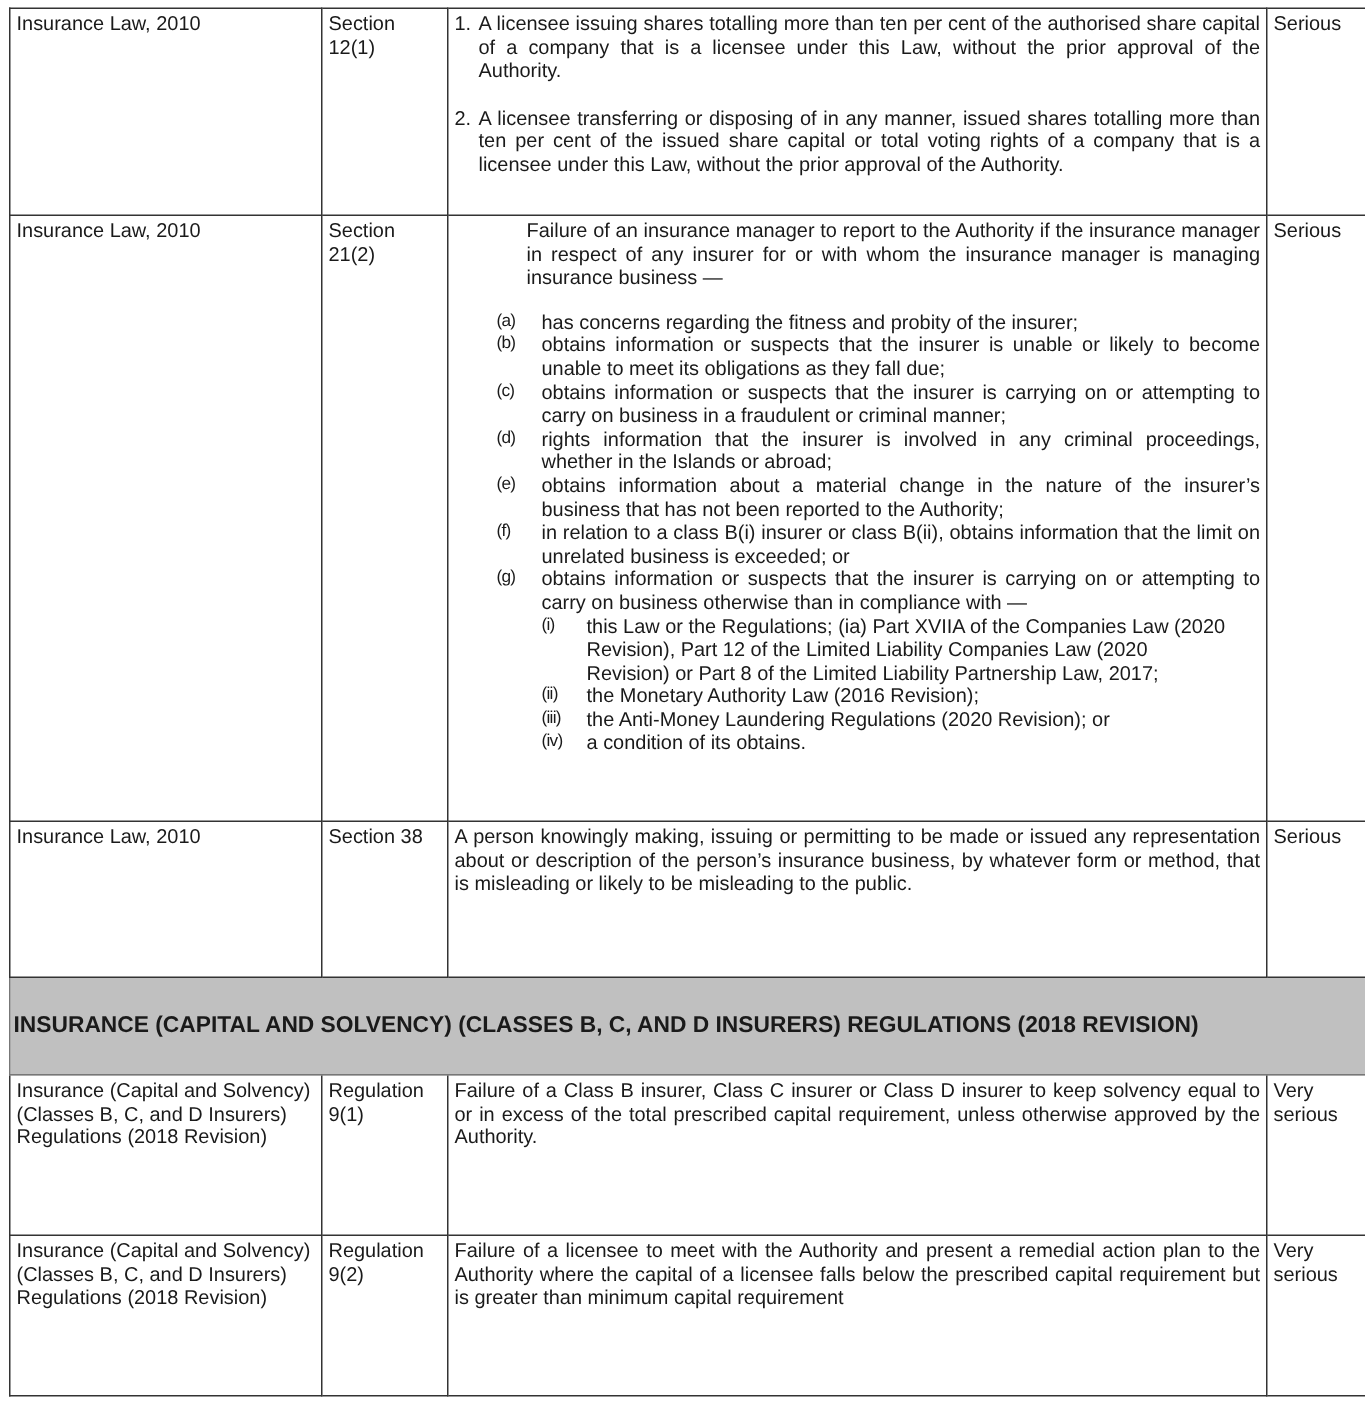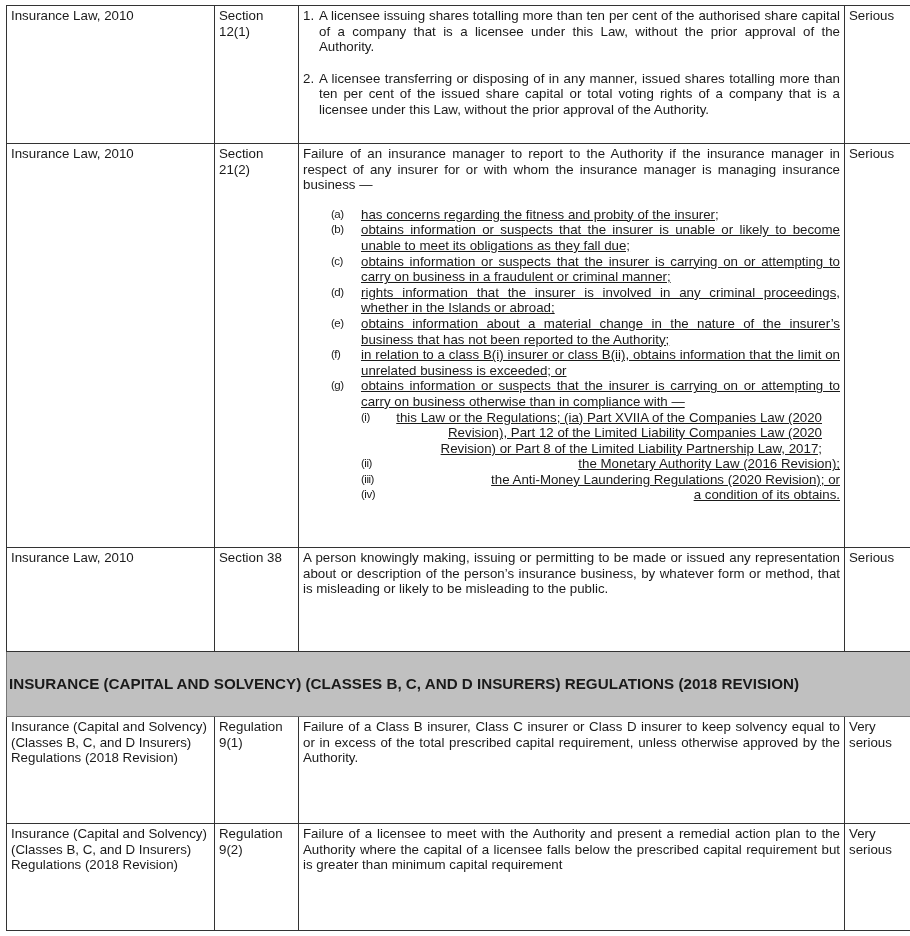--- a/index.html
+++ b/index.html
@@ -3,34 +3,34 @@
 <meta charset="utf-8">
 <style>
   html, body { margin: 0; padding: 0; background: #ffffff; }
   body { width: 910px; height: 936px; position: relative; overflow: hidden;
          font-family: "Liberation Sans", sans-serif; color: #1a1a1a; font-size: 13.3px; }
   table.reg { position: absolute; left: 6px; top: 5px; border-collapse: collapse;
               width: 904px; table-layout: fixed; }
   table.reg td { border: 1.3px solid #333; vertical-align: top; padding: 2px 4px 0 4px;
                  line-height: 15.6px; }
   col.c1 { width: 208px; } col.c2 { width: 84px; } col.c3 { width: 546px; } col.c4 { width: 66px; }
-  .just { text-align: justify; }
+  .just { text-align: justify; margin-left: 48px; }
   .numlist { margin: 0; padding: 0; list-style: none; }
   .numlist li { display: flex; text-align: justify; }
   .numlist li + li { margin-top: 16px; }
   .numlist .n { width: 16px; flex: none; }
   .numlist .t { flex: 1; }
   .alist { margin: 14px 0 0 0; padding: 0 0 0 28px; list-style: none; }
   .alist > li { display: flex; }
   .alist .m { width: 30px; flex: none; font-size: 11.5px; letter-spacing: -0.5px; }
-  .alist .t { flex: 1; text-align: justify; text-decoration: underline; }
+  .alist .t { flex: 1; text-align: justify; }
   .rlist { margin: 0; padding: 0; list-style: none; }
   .rlist li { display: flex; }
   .rlist .m { width: 30px; flex: none; font-size: 11.5px; }
-  .rlist .t { flex: 1; text-align: right; }
+  .rlist .t { flex: 1; text-align: left; }
   tr.band td { background: #c0c0c0; font-weight: bold; font-size: 15.2px;
                padding: 0 0 0 2px; vertical-align: middle; height: 64px; border-color: #777; }
   tr.r1 td { height: 135px; }
   tr.r2 td { height: 401px; }
   tr.r3 td { height: 101px; }
   tr.r4 td { height: 104px; }
   tr.r5 td { height: 104px; }
 </style>
 </head>
 <body>

